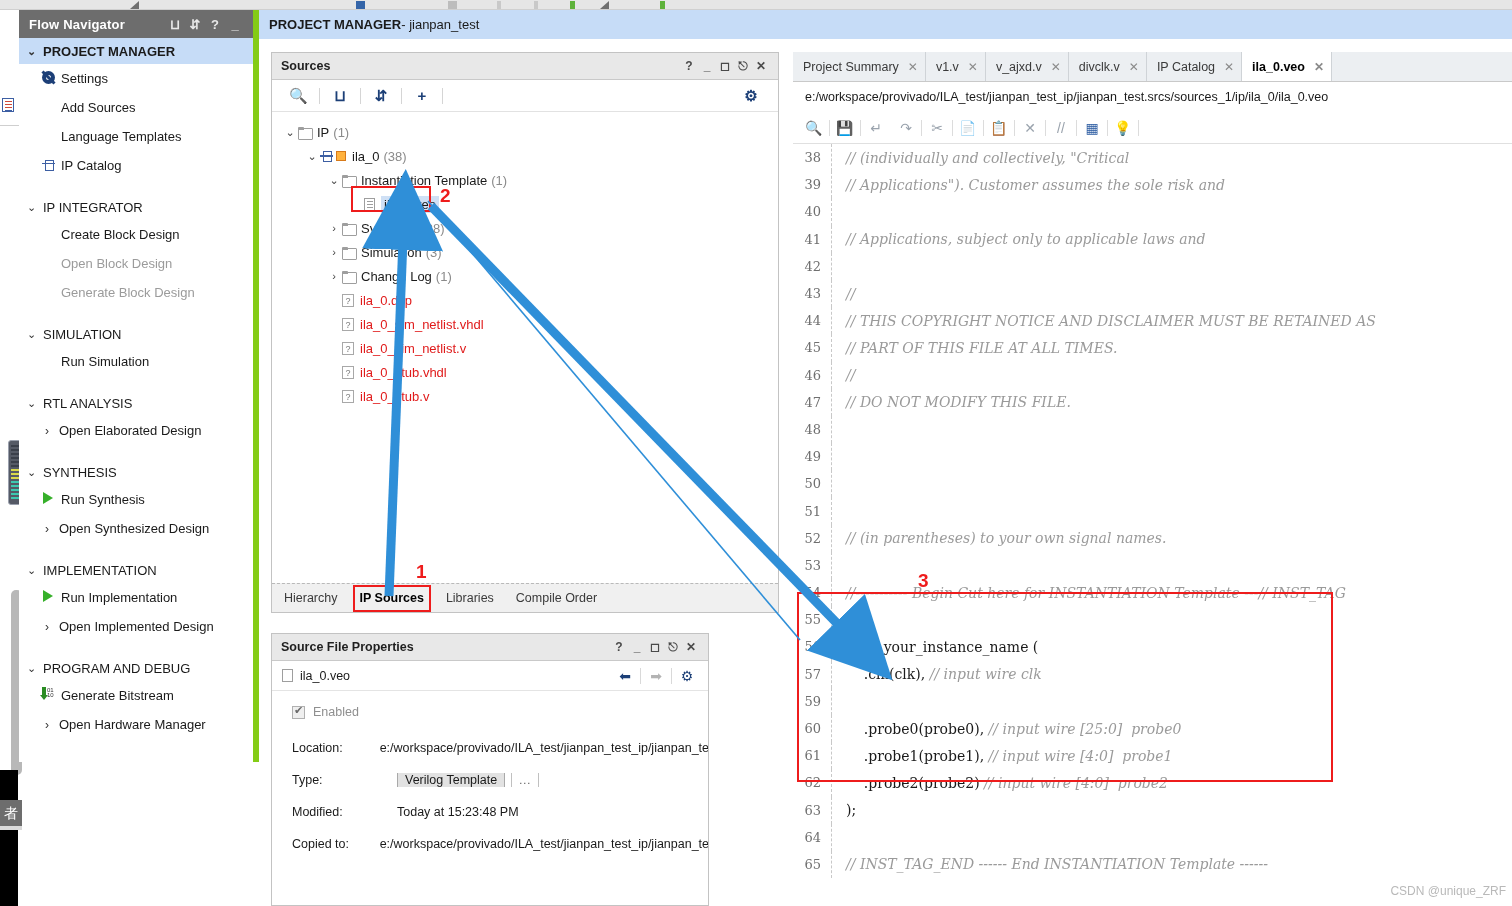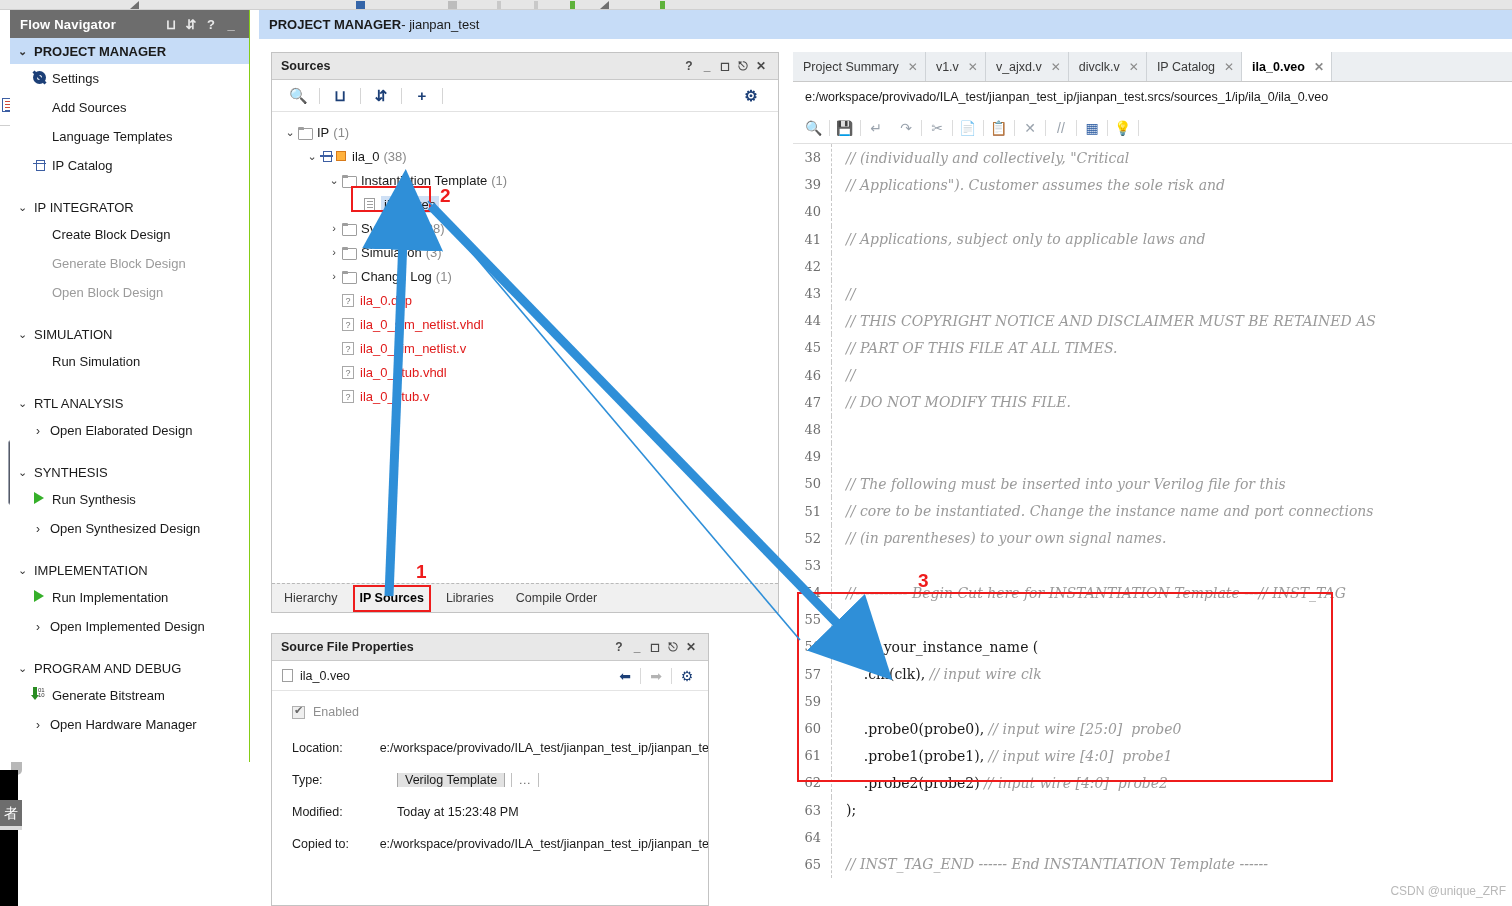--- a/index.html
+++ b/index.html
@@ -21,22 +21,22 @@
      background:#555a66; border-radius:3px; border:1px solid #9aa0ad; }
   .bg-vu i { position:absolute; left:2px; width:11px; height:2px; background:#3a3f4a; }
   .bg-scroll { position:absolute; left:11px; top:590px; width:11px; height:185px;
      background:#b8b8b8; border-radius:5px; }
   .bg-dark { position:absolute; left:0; top:770px; width:18px; height:136px; background:#000; }
   .bg-cjk { position:absolute; left:0px; top:800px; width:22px; height:26px; background:#6d6d6d;
      color:#fff; font-size:14px; line-height:26px; text-align:center; }
   .bg-cjk-under { position:absolute; left:0px; top:826px; width:22px; height:4px; background:#d9d9d9; }
 
   
-  .fn { position:absolute; left:10px; top:10px; width:240px; height:752px; background:#ffffff;
-     border-right:1px solid #84cc16; }
+  .fn { position:absolute; left:19px; top:10px; width:240px; height:752px; background:#ffffff;
+     border-right:6px solid #84cc16; }
   .fn-head { height:28px; background:#6d6d6d; color:#ffffff; display:flex; align-items:center;
      padding:0 8px 0 10px; font-size:13px; font-weight:bold; }
   .fn-head .t { flex:1; letter-spacing:.2px; }
   .fn-head .ic { width:20px; text-align:center; font-size:13px; color:#e9e9e9; cursor:default; }
 
   .fn-body { height:868px; overflow:hidden; padding-bottom:6px; }
   .fn-section { display:flex; align-items:center; height:26px; font-size:13px; color:#1a1a1a;
      font-weight:normal; padding-left:8px; }
   .fn-section.sel { background:#c6dcf7; font-weight:bold; }
   .fn-section .chev { width:16px; color:#333; font-size:11px; }
@@ -240,24 +240,24 @@
         </div>
         <div class="gap"></div>
         <div class="fn-section">
           <span class="chev">⌄</span>
           <span>IP INTEGRATOR</span>
         </div>
         <div class="fn-item">
           <span class="lbl">Create Block Design</span>
         </div>
         <div class="fn-item dim">
+          <span class="lbl">Open Block Design</span>
+        </div>
+        <div class="fn-item dim">
           <span class="lbl">Generate Block Design</span>
-        </div>
-        <div class="fn-item dim">
-          <span class="lbl">Open Block Design</span>
         </div>
         <div class="gap"></div>
         <div class="fn-section">
           <span class="chev">⌄</span>
           <span>SIMULATION</span>
         </div>
         <div class="fn-item">
           <span class="lbl">Run Simulation</span>
         </div>
         <div class="gap"></div>
@@ -575,26 +575,24 @@
           <span class="tx"></span>
         </div>
         <div class="ln">
           <span class="no">49</span>
           <span class="bar"></span>
           <span class="tx"></span>
         </div>
         <div class="ln">
           <span class="no">50</span>
           <span class="bar"></span>
-          <span class="tx">// The following must be inserted into your Verilog file for this</span>
         </div>
         <div class="ln">
           <span class="no">51</span>
           <span class="bar"></span>
-          <span class="tx">// core to be instantiated. Change the instance name and port connections</span>
         </div>
         <div class="ln">
           <span class="no">52</span>
           <span class="bar"></span>
           <span class="tx">// (in parentheses) to your own signal names.</span>
         </div>
         <div class="ln">
           <span class="no">53</span>
           <span class="bar"></span>
           <span class="tx"></span>

